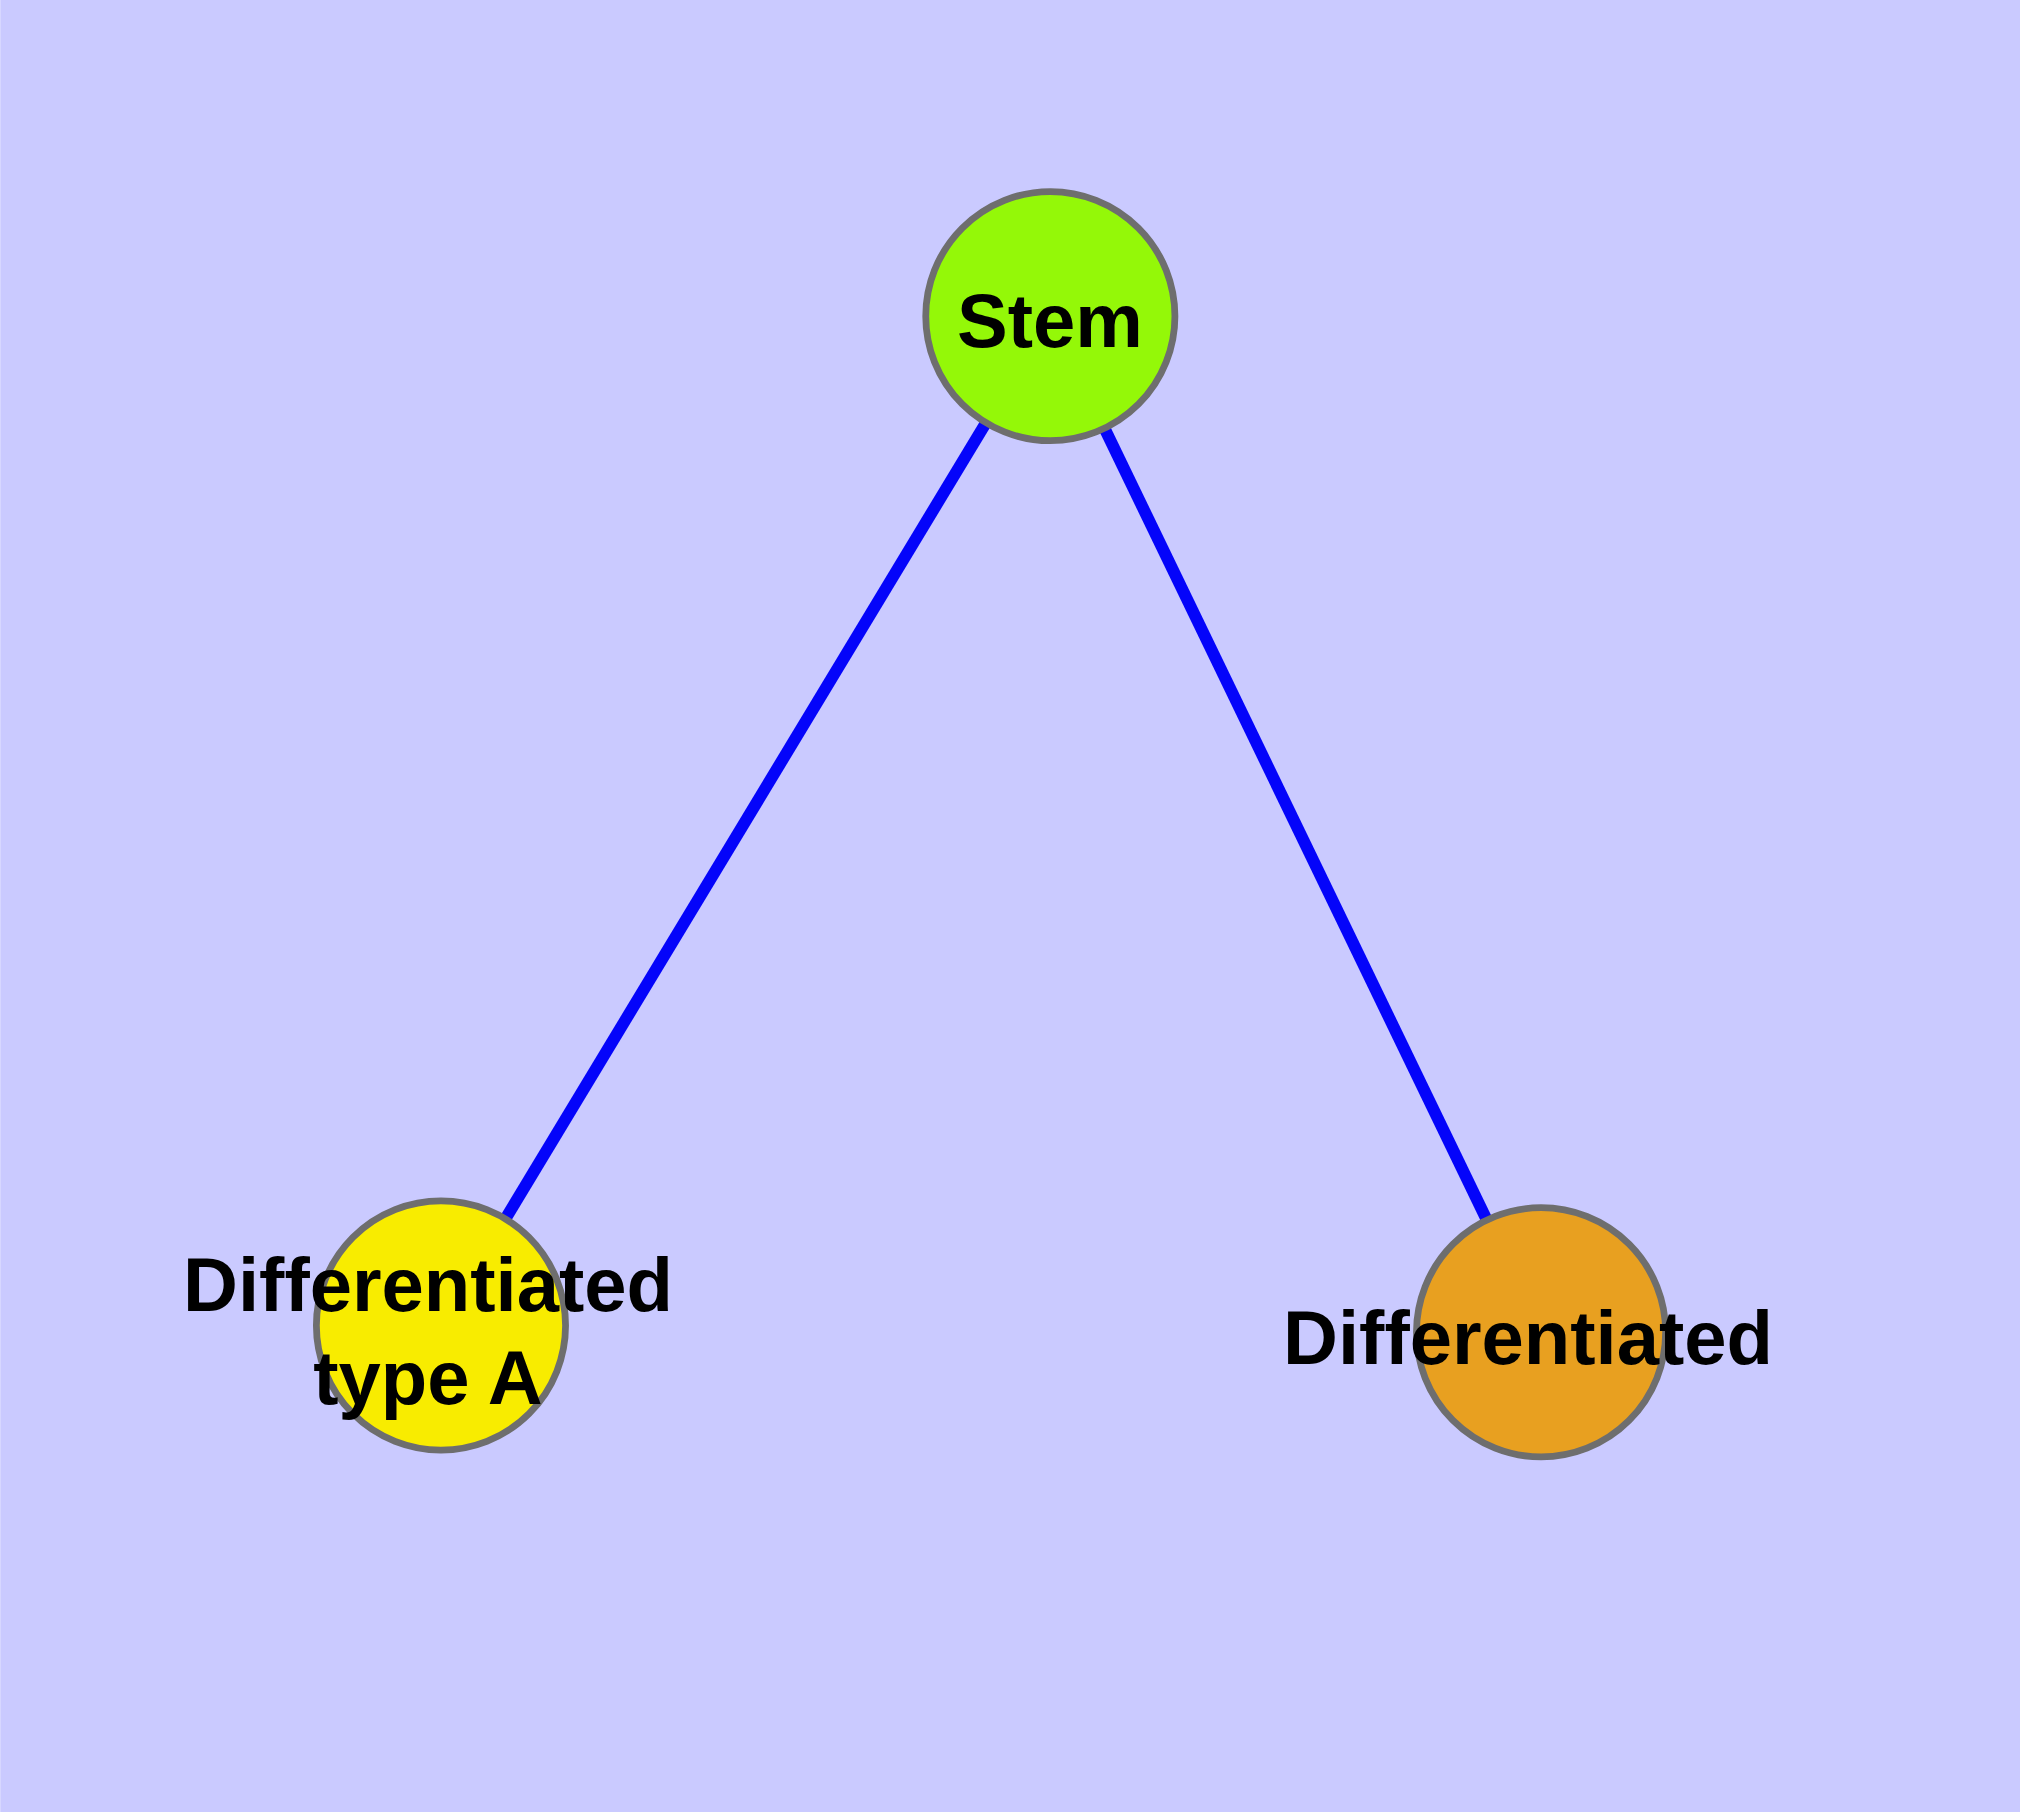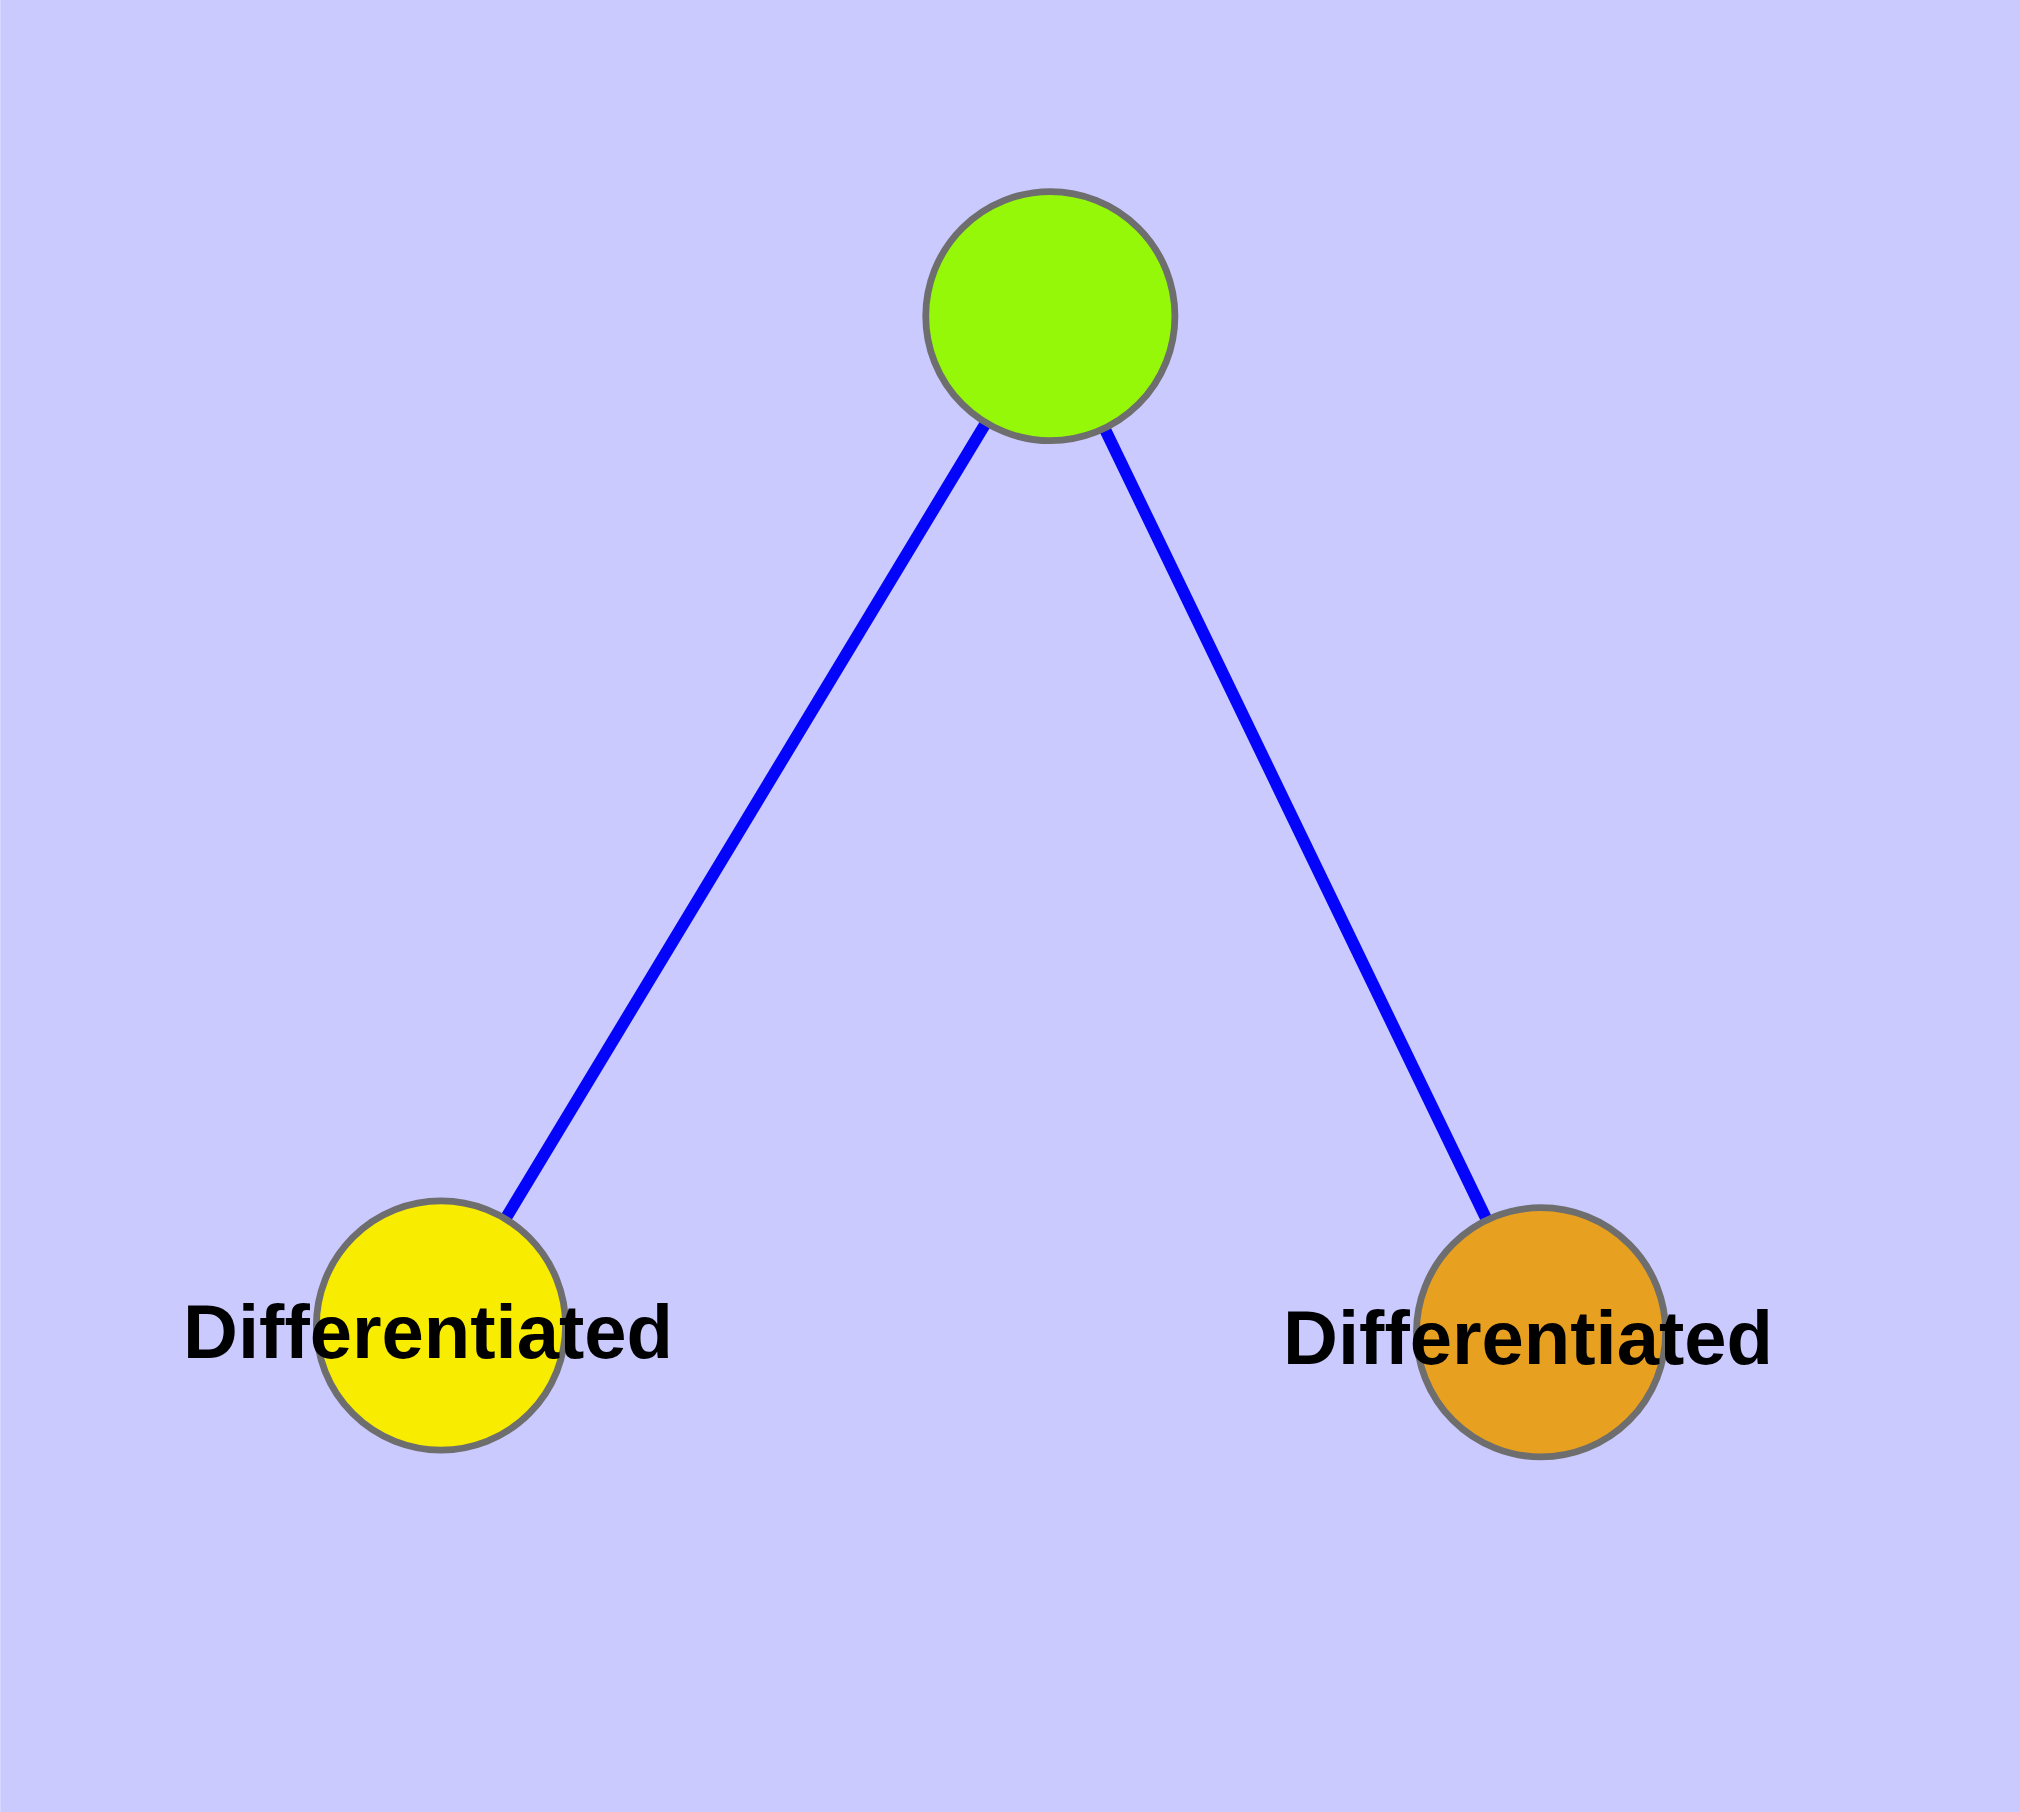--- a/index.html
+++ b/index.html
@@ -61,23 +61,27 @@
 
     <line class="edge" x1="1239" y1="373" x2="1818" y2="1572" stroke="#0404fa"></line>
 
     <circle class="node-circle" cx="1239" cy="373" r="147" fill="#94f808" stroke="#6e6e6e"></circle>
 
     <circle class="node-circle" cx="520" cy="1564" r="147" fill="#f8ec00" stroke="#6e6e6e"></circle>
 
     <circle class="node-circle" cx="1818" cy="1572" r="147" fill="#e8a020" stroke="#6e6e6e"></circle>
   </svg>
 
+  <div class="node-label label-stem">
+    <span>Stem</span>
+  </div>
 
   <div class="node-label label-type-a">
     <span>Differentiated</span>
+    <span>type A</span>
   </div>
 
   <div class="node-label label-type-b">
     <span>Differentiated</span>
   </div>
 
 </div>
 
 
 </body></html>

